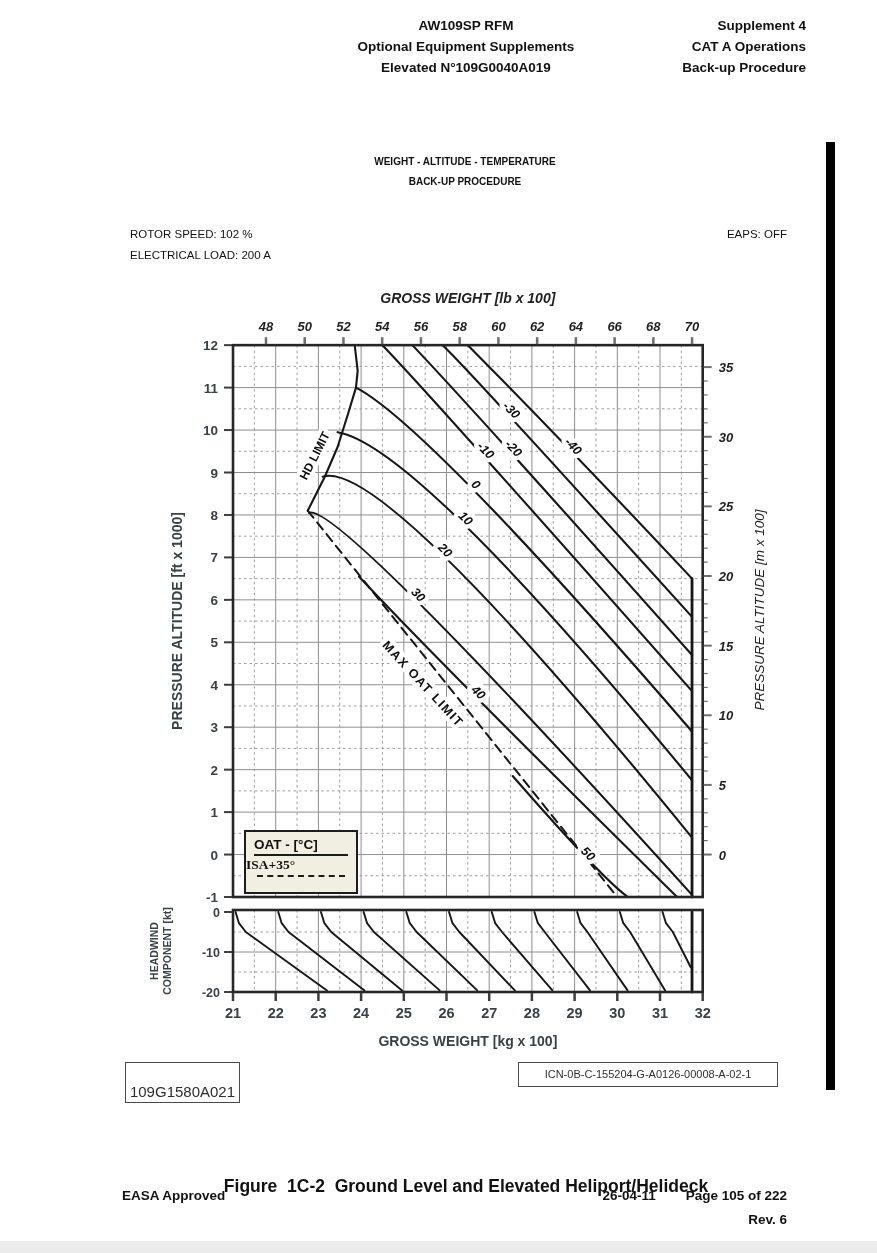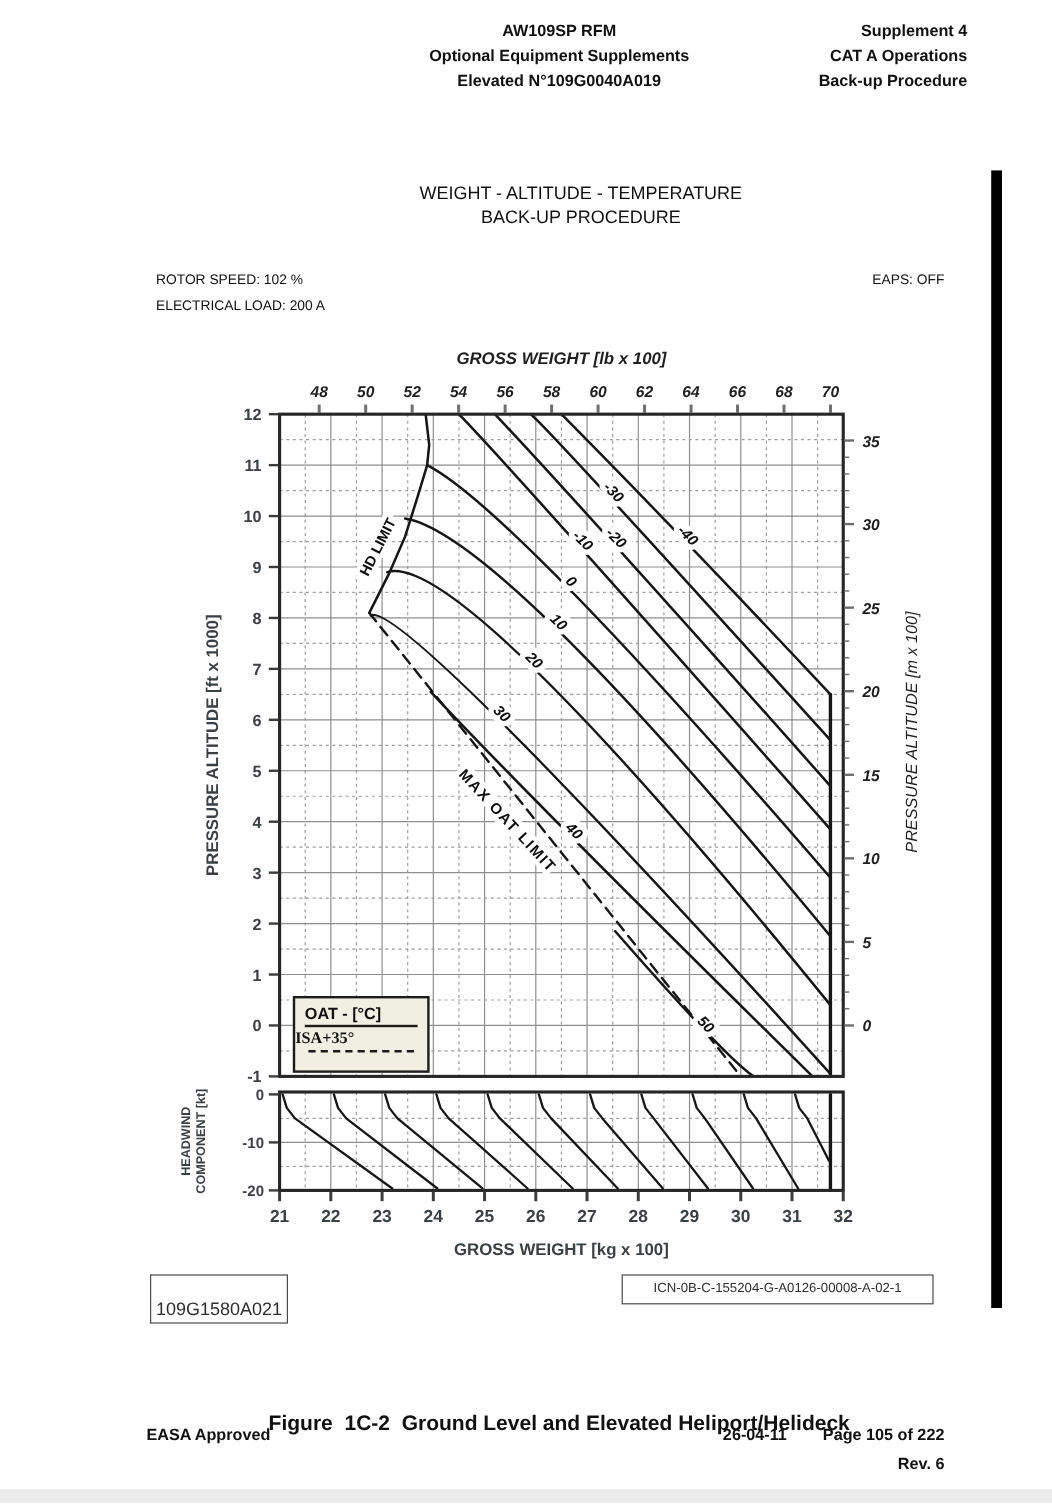--- a/index.html
+++ b/index.html
@@ -2,21 +2,21 @@
 <html><head>
 <meta charset="utf-8">
 <style>
   html,body{margin:0;padding:0;background:#fff;}
   .page{position:relative;width:877px;height:1253px;background:#fff;overflow:hidden;
         font-family:"Liberation Sans",sans-serif;color:#111;}
   .abs{position:absolute;}
   .hdr{font-size:13.5px;font-weight:700;line-height:21px;}
   .hdr-center{left:250px;top:15px;width:432px;text-align:center;}
   .hdr-right{right:71px;top:15px;text-align:right;}
-  .chart-title{left:264px;top:152px;width:440px;text-align:center;font-size:15px;font-weight:400;line-height:20px;}
+  .chart-title{left:245px;top:152px;width:440px;text-align:center;font-size:10px;font-weight:700;line-height:20px;}
   .cond{font-size:11.5px;line-height:21px;}
   .cond-left{left:130px;top:224px;}
   .cond-right{right:90px;top:224px;text-align:right;}
   svg{position:absolute;left:0;top:0;}
   .legend-box{left:244px;top:830px;width:110px;height:60px;background:#f1eee2;
       border:2px solid #1c1c1c;text-align:left;}
   .legend-num{font-size:13.5px;font-weight:700;margin:5px 8px 0 8px;padding-bottom:2px;border-bottom:2px solid #1c1c1c;}
   .legend-den{font-size:13.5px;font-weight:700;margin-top:1px;font-family:Liberation Serif, serif;}
   .legend-dash{height:0;border-bottom:2px dashed #1c1c1c;width:88px;margin:2px auto 0 auto;}
   .stamp{border:1.5px solid #4a4a4a;color:#2e2e2e;text-align:center;overflow:hidden;}

